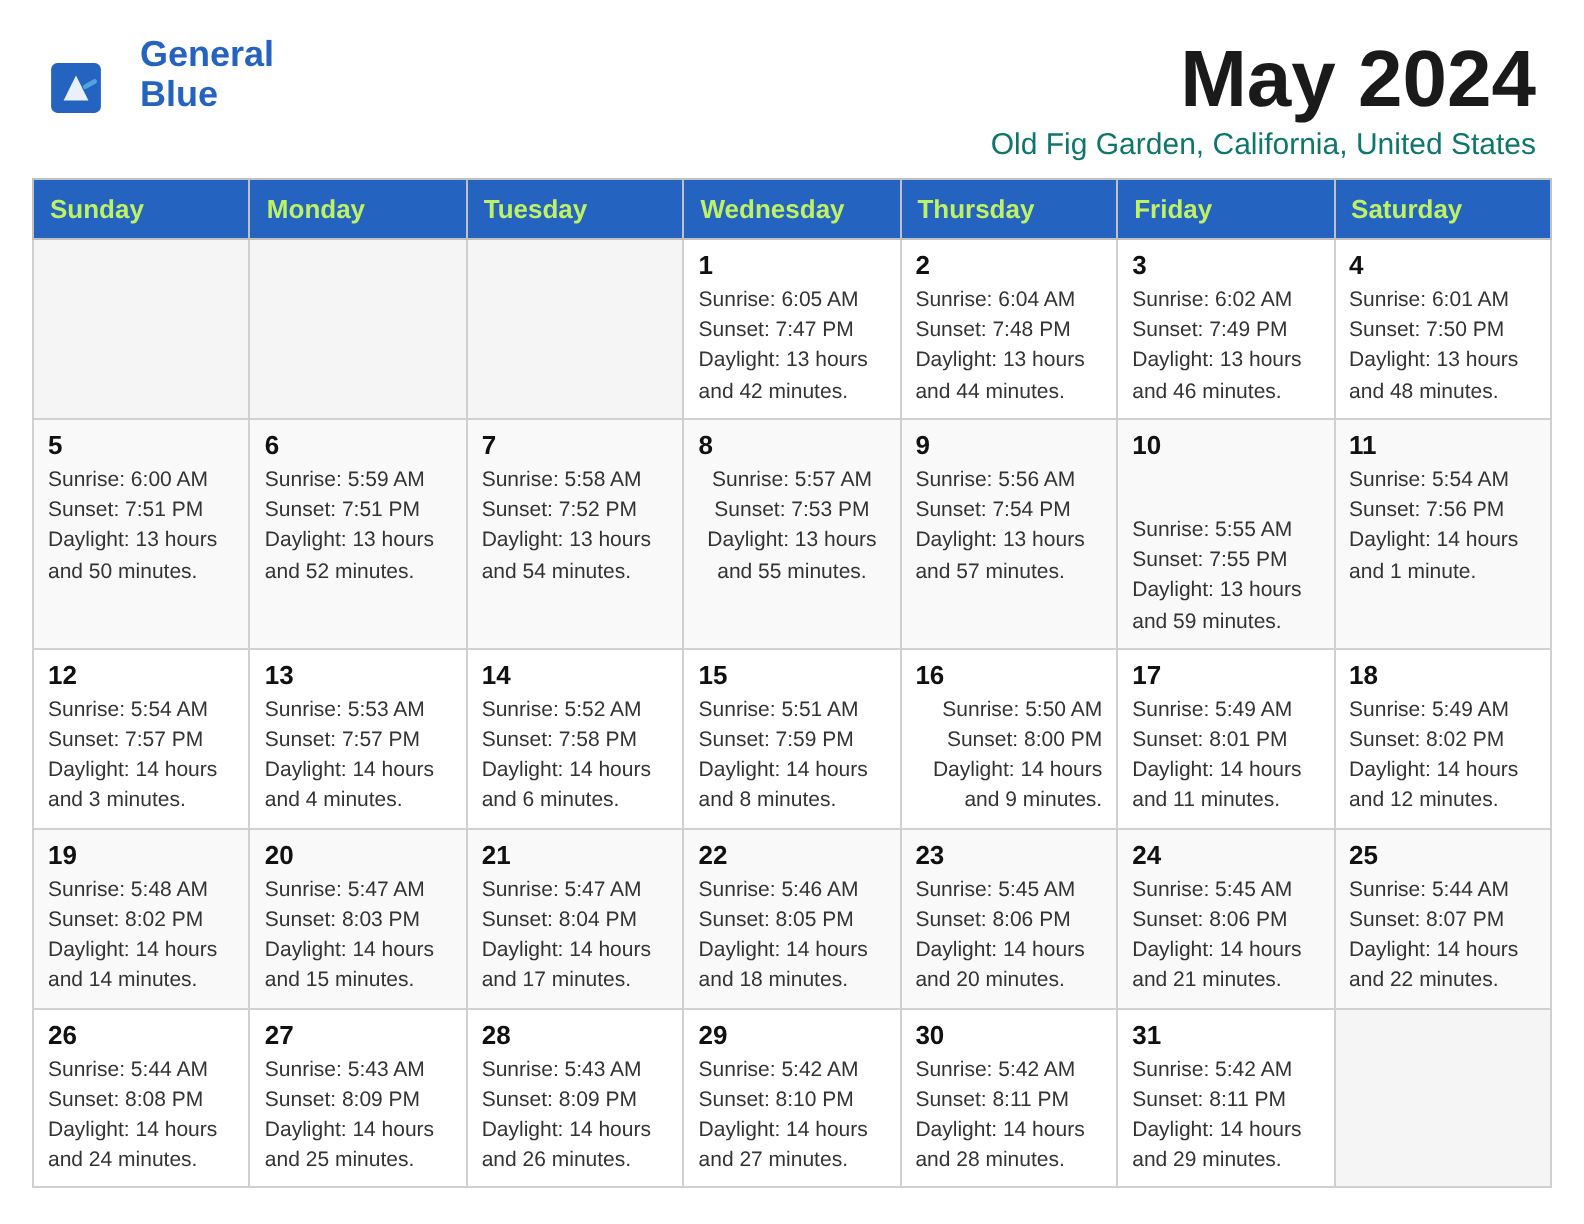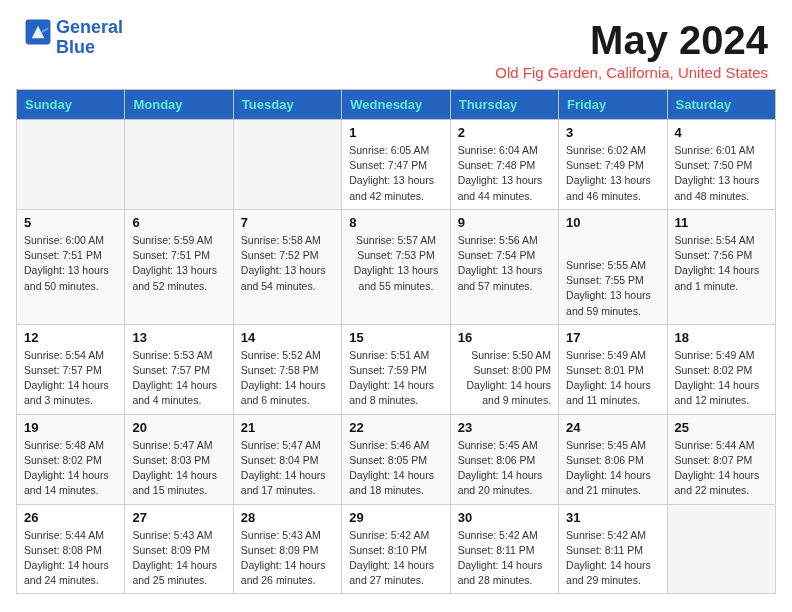--- a/index.html
+++ b/index.html
@@ -10,22 +10,22 @@
       min-height: 612px;
     }
     .header {
       display: flex;
       justify-content: space-between;
       align-items: flex-start;
       padding: 18px 24px 8px 24px;
     }
     .logo {
       display: flex;
-      align-items: flex-start;
-      gap: 4px;
+      align-items: flex-end;
+      gap: 18px;
     }
     .logo-text {
       font-size: 18px;
       font-weight: bold;
       line-height: 1.1;
       color: #1a1a1a;
     }
     .logo-text span { color: #2563c0; }
     .logo-icon {
       width: 28px;
@@ -35,36 +35,36 @@
       text-align: right;
     }
     .month-title {
       font-size: 40px;
       font-weight: bold;
       color: #1a1a1a;
       line-height: 1.1;
     }
     .location {
       font-size: 15px;
-      color: #ef4444;
+      color: #0f766e;
       margin-top: 2px;
     }
     .calendar {
       width: 100%;
       border-collapse: collapse;
       margin: 0 0 0 0;
       padding: 0 16px;
       table-layout: fixed;
     }
     .calendar-wrapper {
       padding: 0 16px 16px 16px;
     }
     .calendar th {
       background: #2563c0;
-      color: #5eead4;
+      color: #bef264;
       text-align: left;
       padding: 7px 8px;
       font-size: 13px;
       font-weight: bold;
       border: 1px solid #c0c0c0;
     }
     .calendar td {
       vertical-align: top;
       border: 1px solid #d0d0d0;
       padding: 5px 7px;

